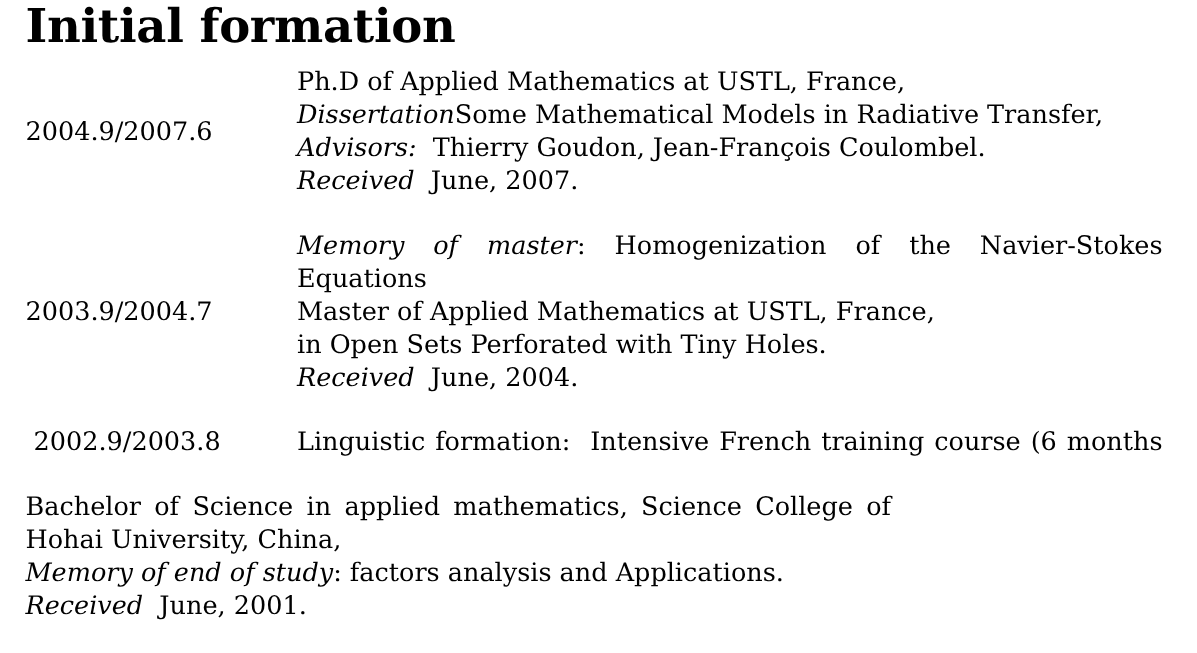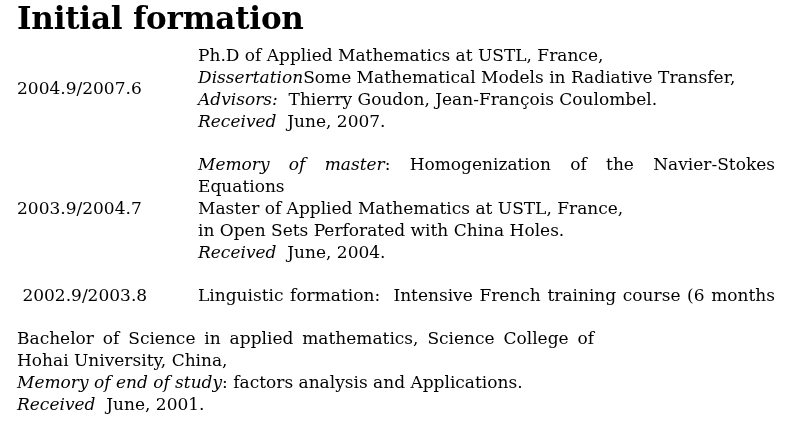--- a/index.html
+++ b/index.html
@@ -84,21 +84,21 @@
   <div class="entry">
     <div class="period">2003.9/2004.7</div>
     <div class="desc">
       <div class="line stretch">
         <span class="it">Memory of master</span><span>:&nbsp;Homogenization of the Navier-Stokes Equations</span>
       </div>
       <div class="line">
         <span>Master of Applied Mathematics at USTL, France,</span>
       </div>
       <div class="line">
-        <span>in Open Sets Perforated with China Holes.</span>
+        <span>in Open Sets Perforated with Tiny Holes.</span>
       </div>
       <div class="line">
         <span class="it">Received</span><span>&nbsp; June, 2004.</span>
       </div>
     </div>
   </div>
 
   <div class="entry">
     <div class="period">&nbsp;2002.9/2003.8</div>
     <div class="desc">

